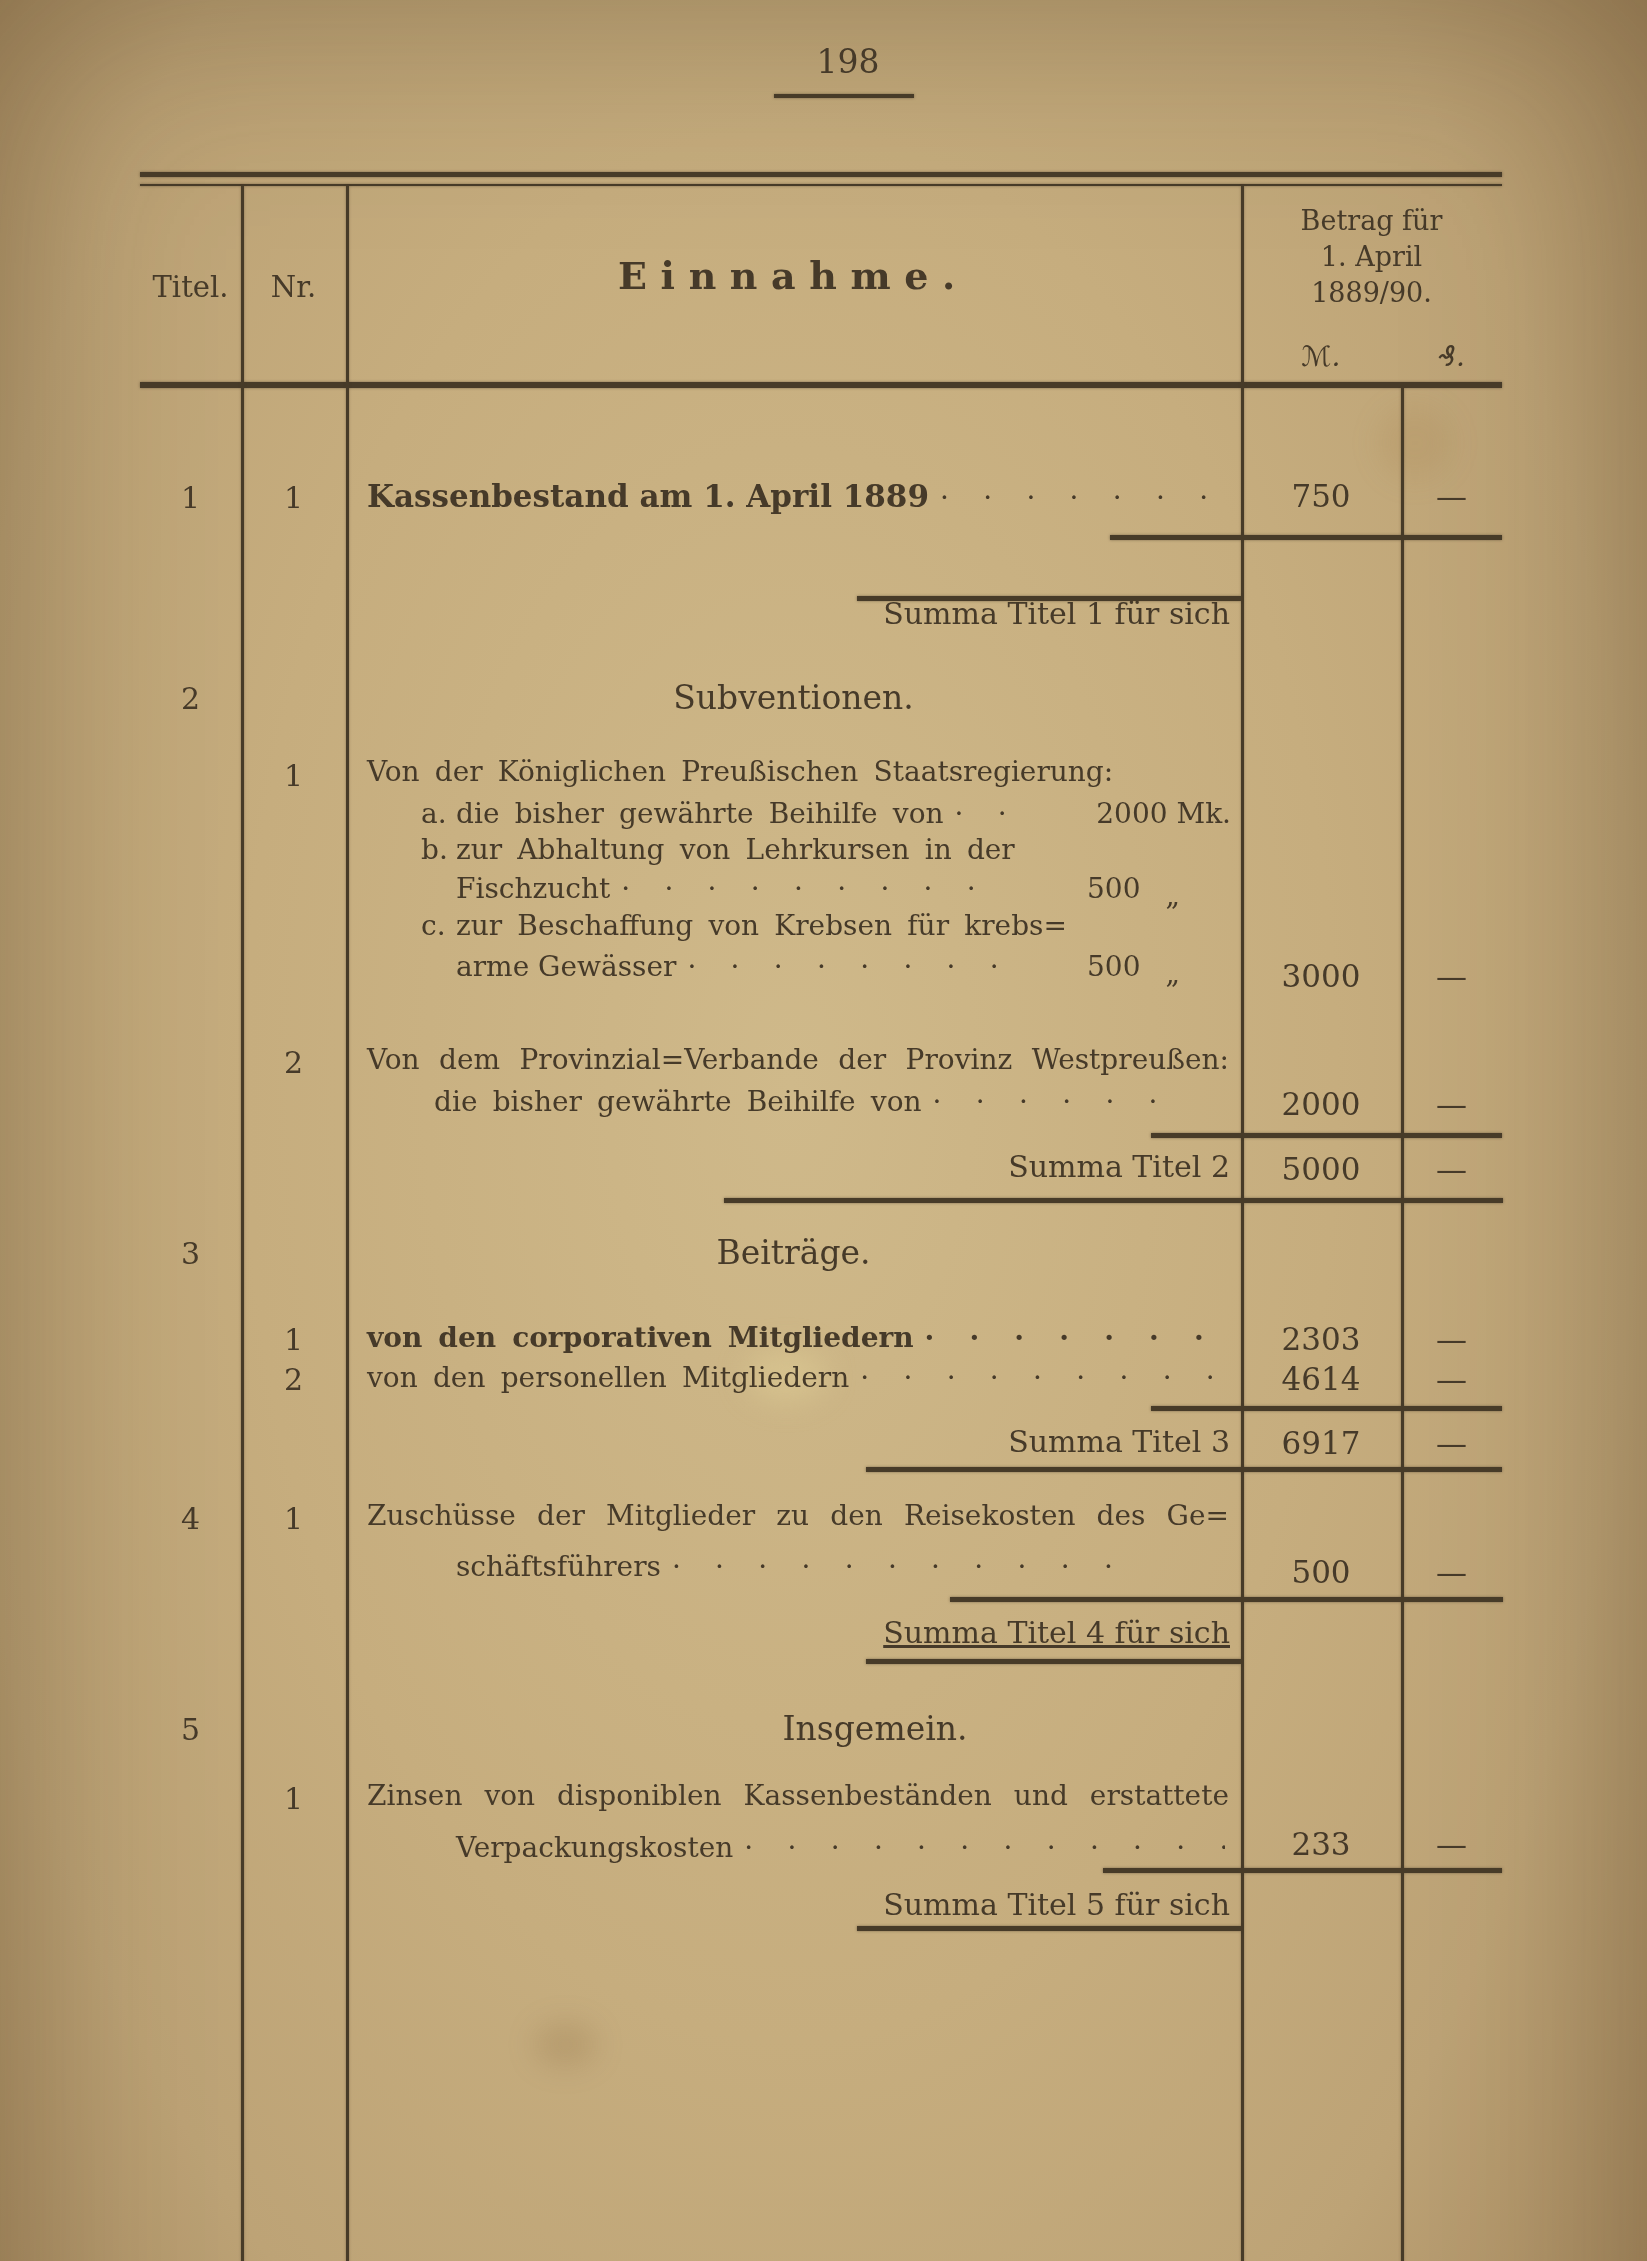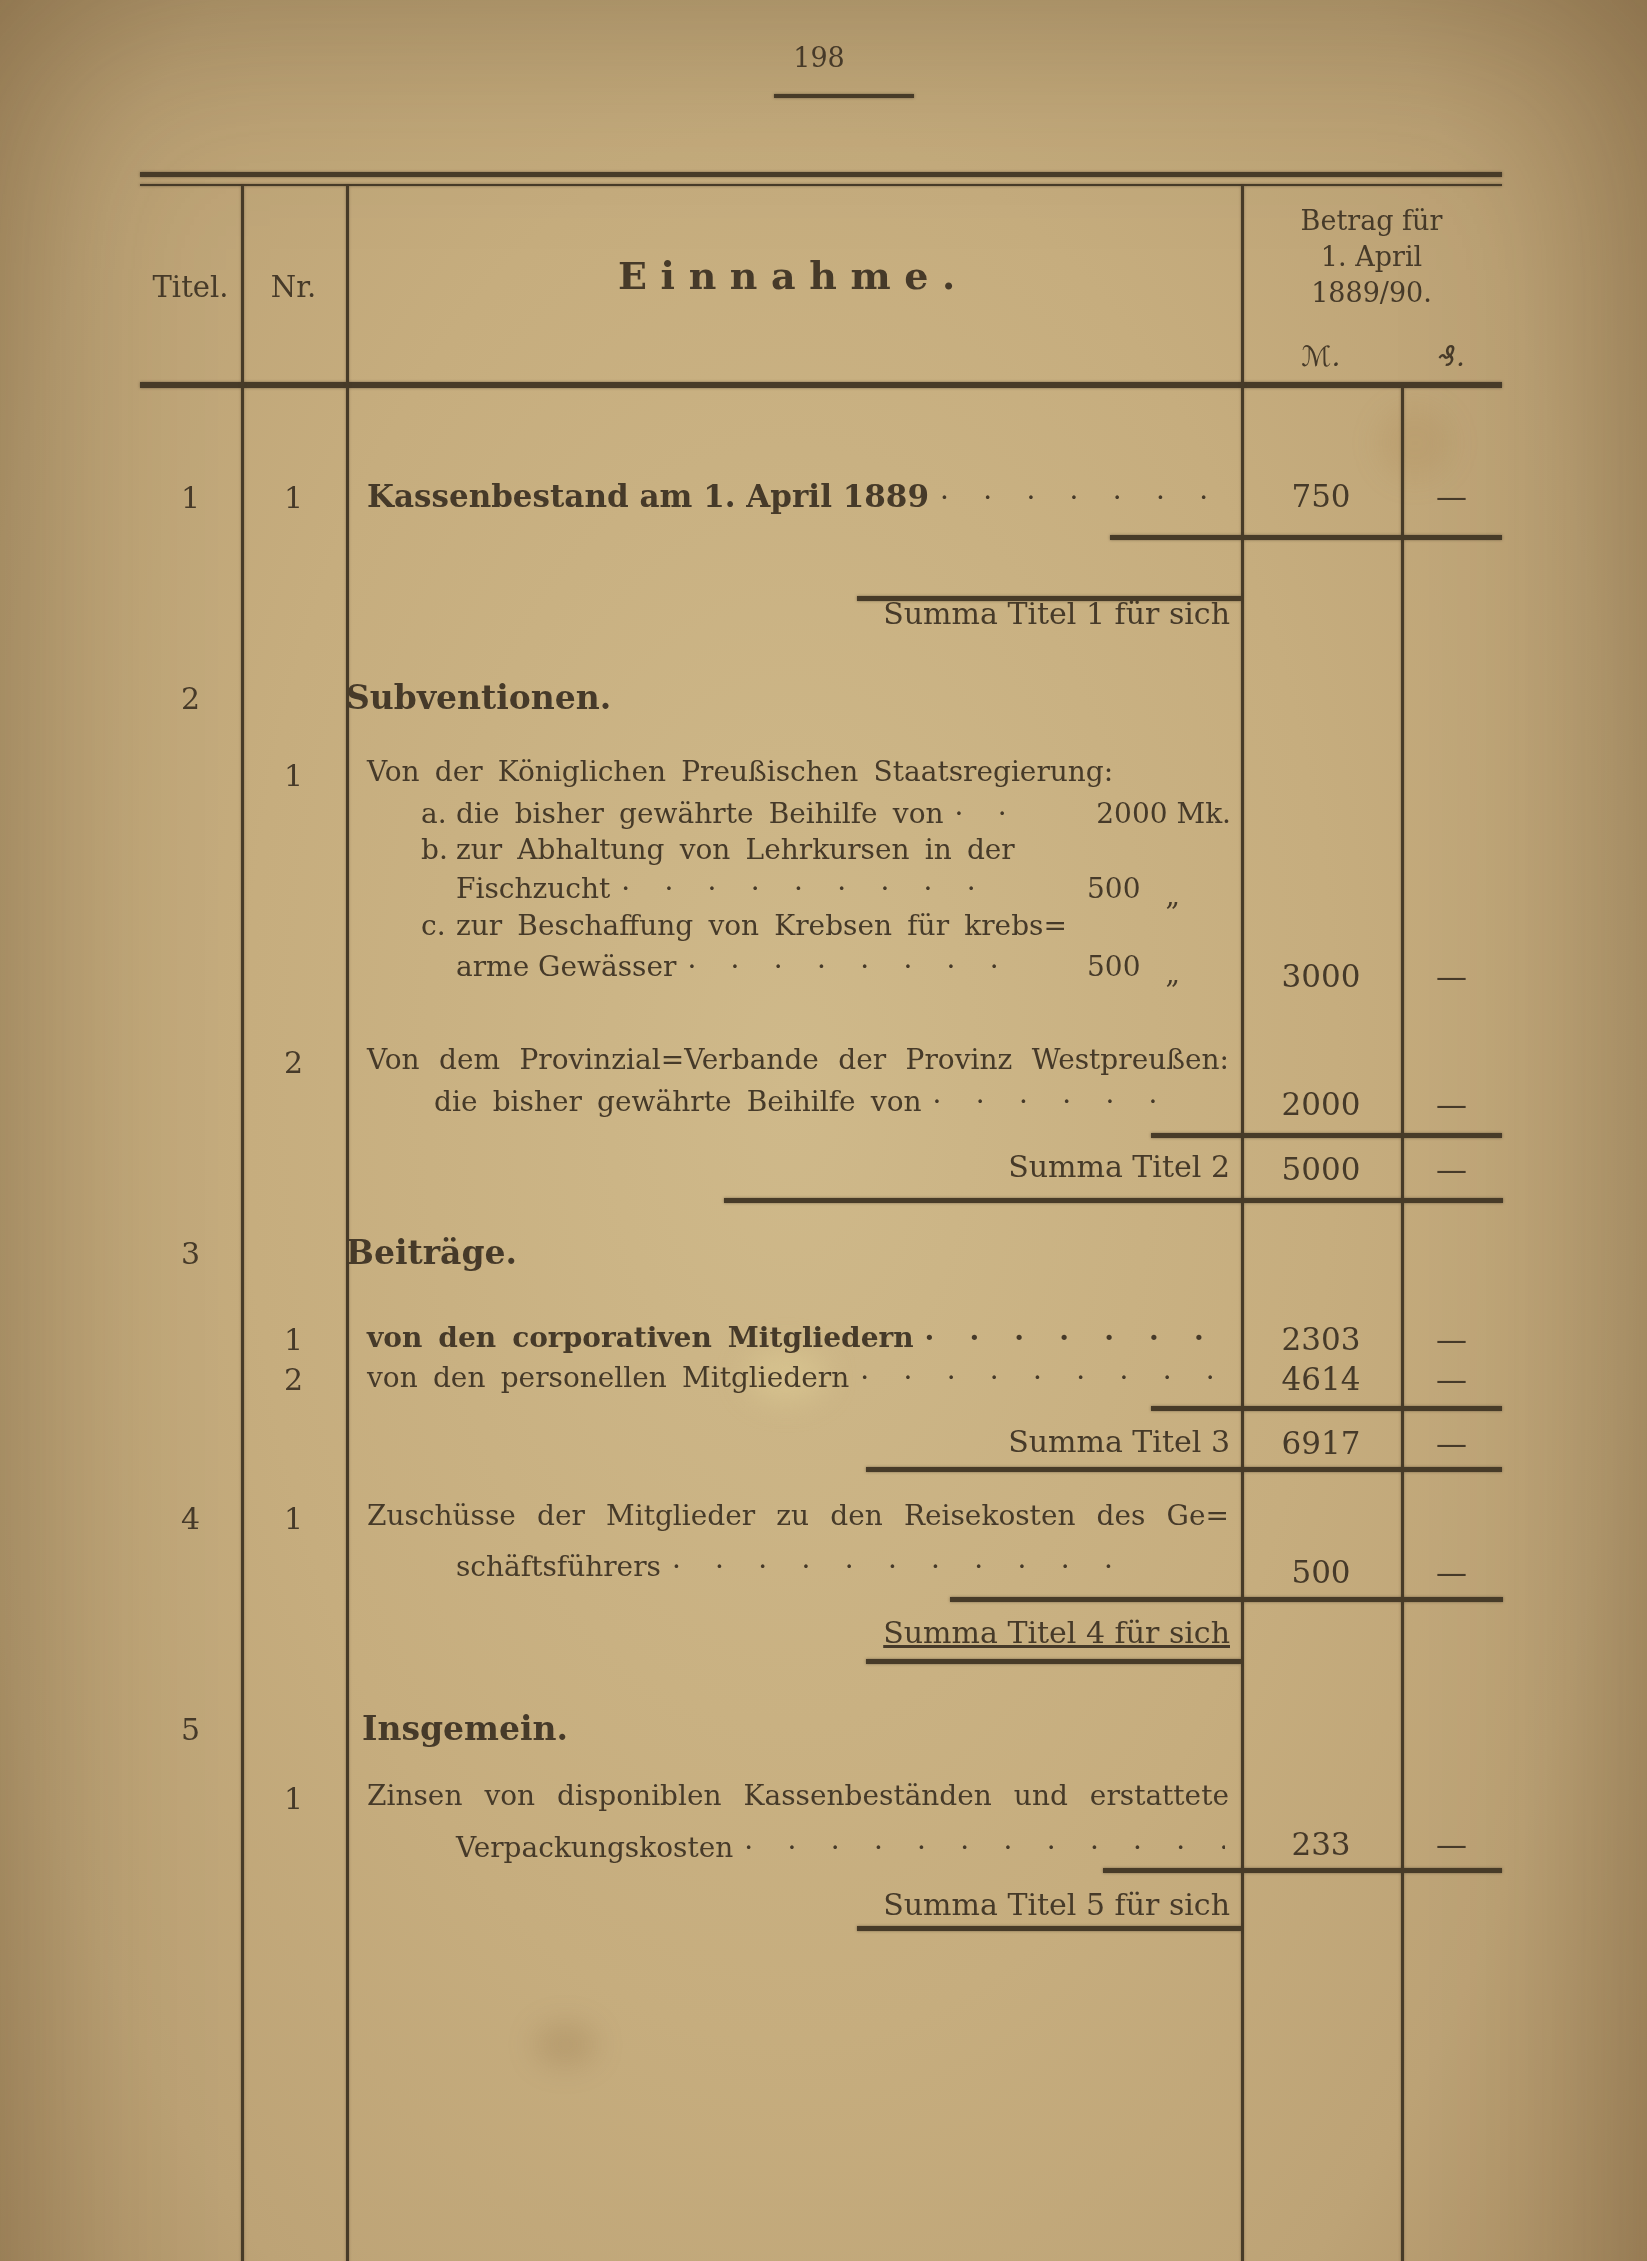--- a/index.html
+++ b/index.html
@@ -19,41 +19,41 @@
   .rule{background:#473b28;box-shadow:0 0 2.7px rgba(70,58,40,.6);}
   .vrule{background:#473b28;width:2.7px;box-shadow:0 0 2.3px rgba(70,58,40,.5);}
   .hdr{font-size:29px;}
   .einnahme{font-size:38px;font-weight:bold;letter-spacing:13.6px;}
   .betrag{font-size:27px;line-height:36px;}
   .cur{font-size:28px;font-style:italic;font-family:"DejaVu Serif","DejaVu Sans",serif;}
   .num{font-size:31px;text-align:center;}
   .tnum{font-size:30px;text-align:center;}
   .body-line{font-size:28px;line-height:1.15;white-space:nowrap;}
   .bold-entry{font-size:31px;font-weight:bold;white-space:nowrap;}
-  .heading{font-size:33px;font-weight:bold;text-align:left;}
+  .heading{font-size:33px;font-weight:normal;text-align:center;}
   .summa{font-size:30px;white-space:nowrap;}
   .rowflex{display:flex;align-items:flex-end;}
   .dots{flex:1 1 auto;overflow:hidden;white-space:nowrap;letter-spacing:12.7px;font-size:28px;padding:0 11px;}
   .justify{text-align:justify;text-align-last:justify;}
   .ws{word-spacing:6.3px;}
   .ditto{font-size:28px;display:inline-block;transform:translateY(7.2px);margin-left:25px;}
   .amt{font-size:28px;white-space:nowrap;}
   .lbl{display:inline-block;width:35px;flex:0 0 auto;}
   .stain{border-radius:50%;filter:blur(13.6px);pointer-events:none;}
 </style>
 </head>
 <body>
 
 <div id="paper">
 
   <div class="abs stain" style="left:746px;top:1348px;width:81px;height:54px;background:rgba(224,205,150,.5);"></div>
   <div class="abs stain" style="left:534px;top:2022px;width:63px;height:45px;background:rgba(120,90,50,.18);"></div>
   <div class="abs stain" style="left:1379px;top:407px;width:72px;height:72px;background:rgba(160,120,70,.15);"></div>
 
-  <div class="abs center" style="left:733px;top:42px;width:172px;font-size:27px;">198</div>
+  <div class="abs center" style="left:762px;top:42px;width:172px;font-size:33px;">198</div>
   <div class="abs rule" style="left:774px;top:94px;width:140px;height:3.6px;"></div>
 
   <div class="abs rule" style="left:140px;top:172px;width:1362px;height:5.4px;"></div>
   <div class="abs rule" style="left:140px;top:184px;width:1362px;height:2.3px;"></div>
   <div class="abs rule" style="left:140px;top:382px;width:1362px;height:6.3px;"></div>
 
   <div class="abs vrule" style="left:241px;top:186px;height:2135px;"></div>
   <div class="abs vrule" style="left:346px;top:186px;height:2135px;"></div>
   <div class="abs vrule" style="left:1241px;top:186px;height:2135px;"></div>
   <div class="abs vrule" style="left:1401px;top:388px;height:1932px;"></div>

